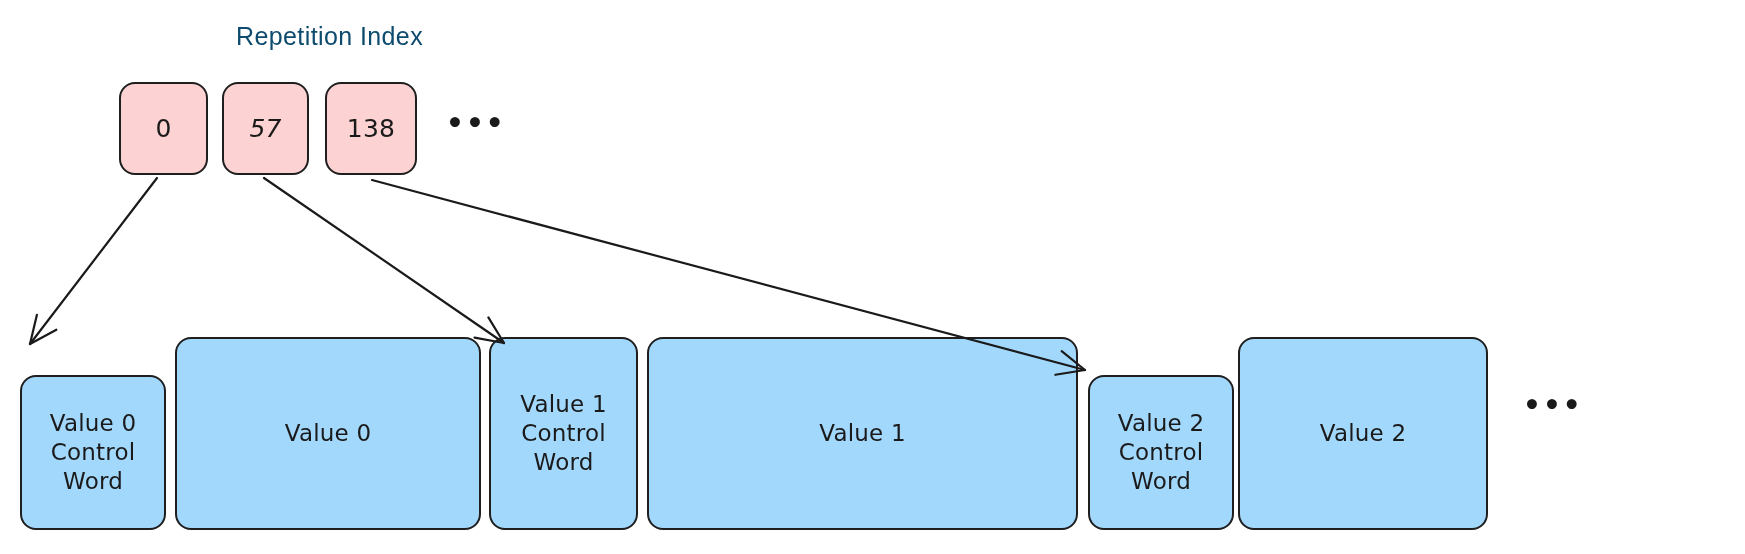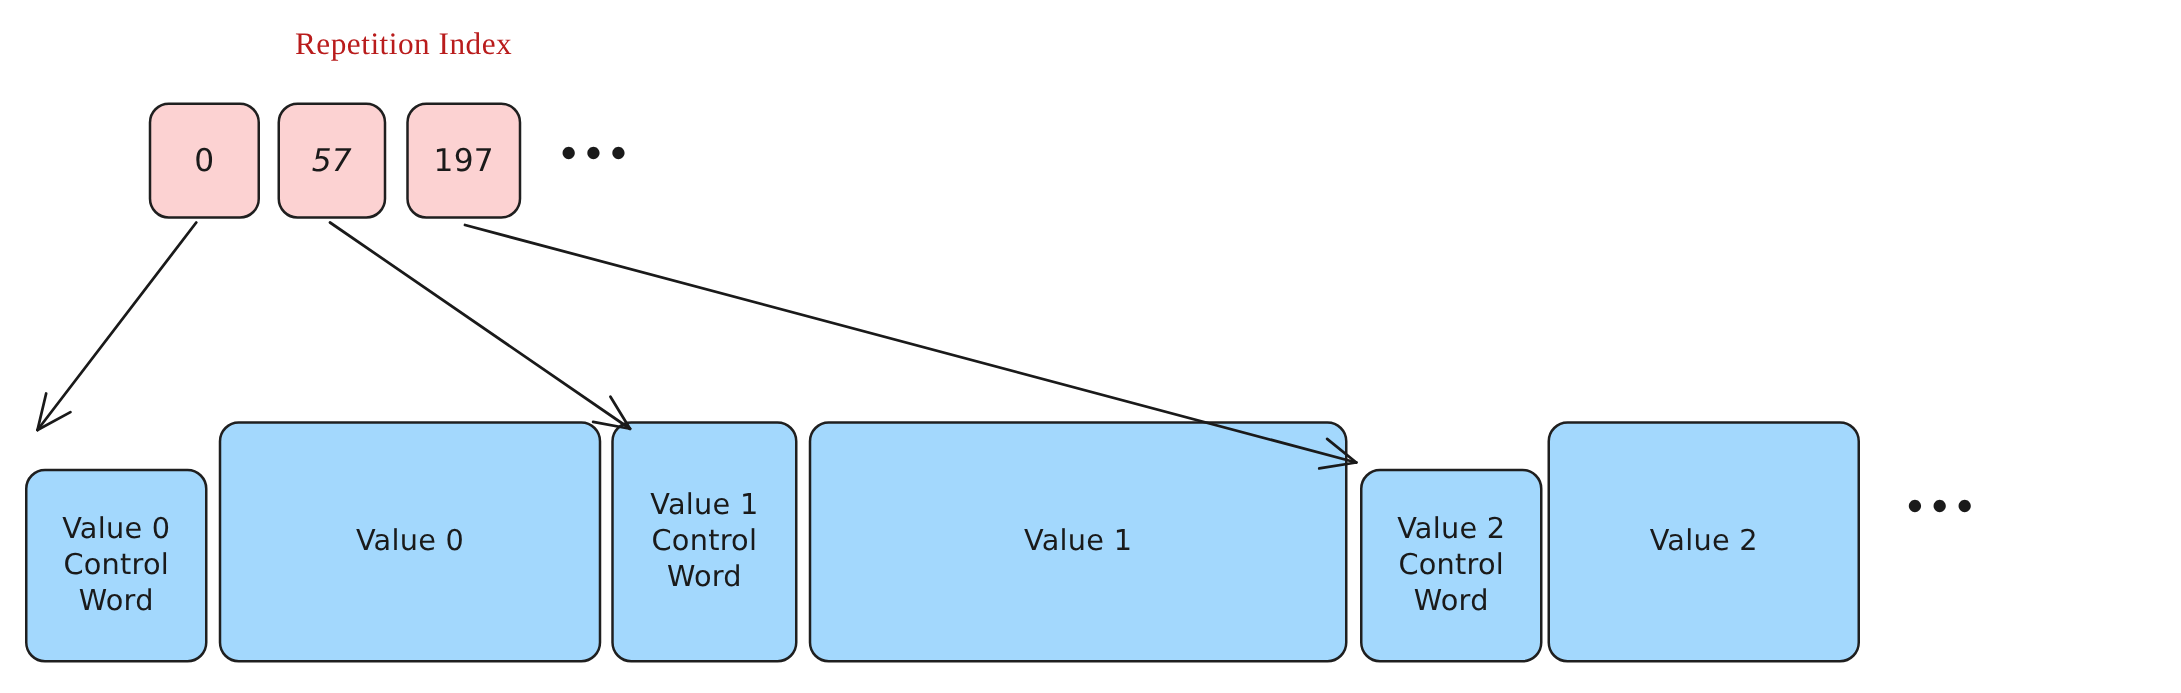--- a/index.html
+++ b/index.html
@@ -48,23 +48,23 @@
     background: #a3d8fd;
     font-size: 23px;
     border-radius: 16px;
   }
   .node-label {
     white-space: pre-line;
     padding: 0 4px;
   }
   .section-title {
     position: absolute;
-    font-family: Liberation Serif, serif;
+    font-family: Liberation Sans, sans-serif;
     font-size: 25px;
-    color: #b91c1c;
+    color: #0c4a6e;
     letter-spacing: 0.4px;
     white-space: nowrap;
   }
   .ellipsis {
     position: absolute;
     font-family: "DejaVu Sans", sans-serif;
     font-size: 28px;
     font-weight: 700;
     color: #1a1a1a;
     letter-spacing: 2px;
@@ -79,21 +79,21 @@
 
   <div class="section-title" id="index-title" style="left: 236px; top: 22px;">Repetition Index</div>
 
   <div class="node node-pink" id="index-node-0" style="left: 119px; top: 82px; width: 89px; height: 93px; background: rgb(252, 210, 210); border-color: rgb(31, 31, 31);">
     <span class="node-label">0</span>
   </div>
   <div class="node node-pink" id="index-node-1" style="left: 222px; top: 82px; width: 87px; height: 93px; background: rgb(252, 210, 210); border-color: rgb(31, 31, 31); font-style: italic;">
     <span class="node-label">57</span>
   </div>
   <div class="node node-pink" id="index-node-2" style="left: 325px; top: 82px; width: 92px; height: 93px; background: rgb(252, 210, 210); border-color: rgb(31, 31, 31);">
-    <span class="node-label">197</span>
+    <span class="node-label">138</span>
   </div>
   <div class="ellipsis" id="index-ellipsis" style="left: 446px; top: 110px;">•••</div>
 
   <div class="node node-blue" id="stream-node-0" style="left: 20px; top: 375px; width: 146px; height: 155px; background: rgb(163, 216, 253); border-color: rgb(31, 31, 31);">
     <span class="node-label">Value 0
 Control
 Word</span>
   </div>
   <div class="node node-blue" id="stream-node-1" style="left: 175px; top: 337px; width: 306px; height: 193px; background: rgb(163, 216, 253); border-color: rgb(31, 31, 31);">
     <span class="node-label">Value 0</span>

